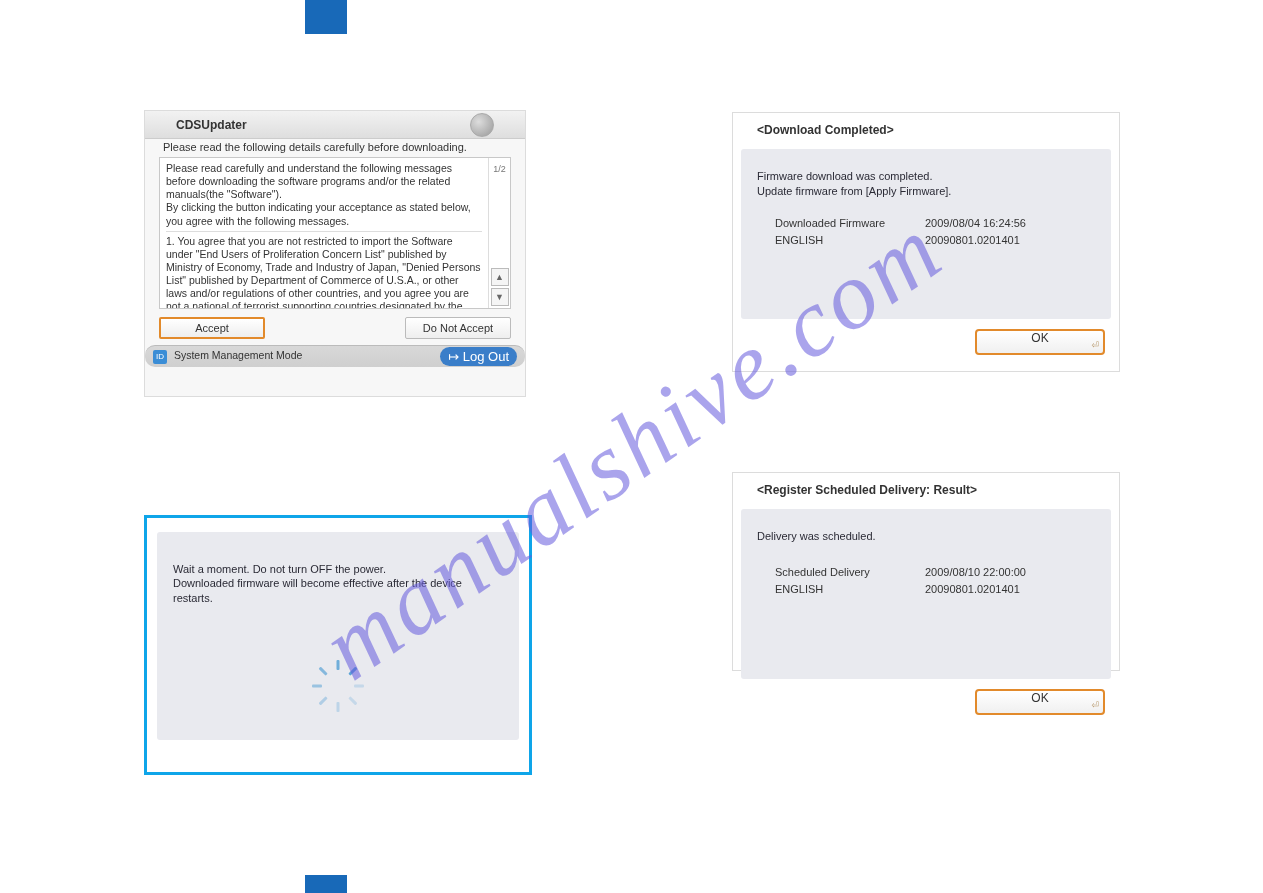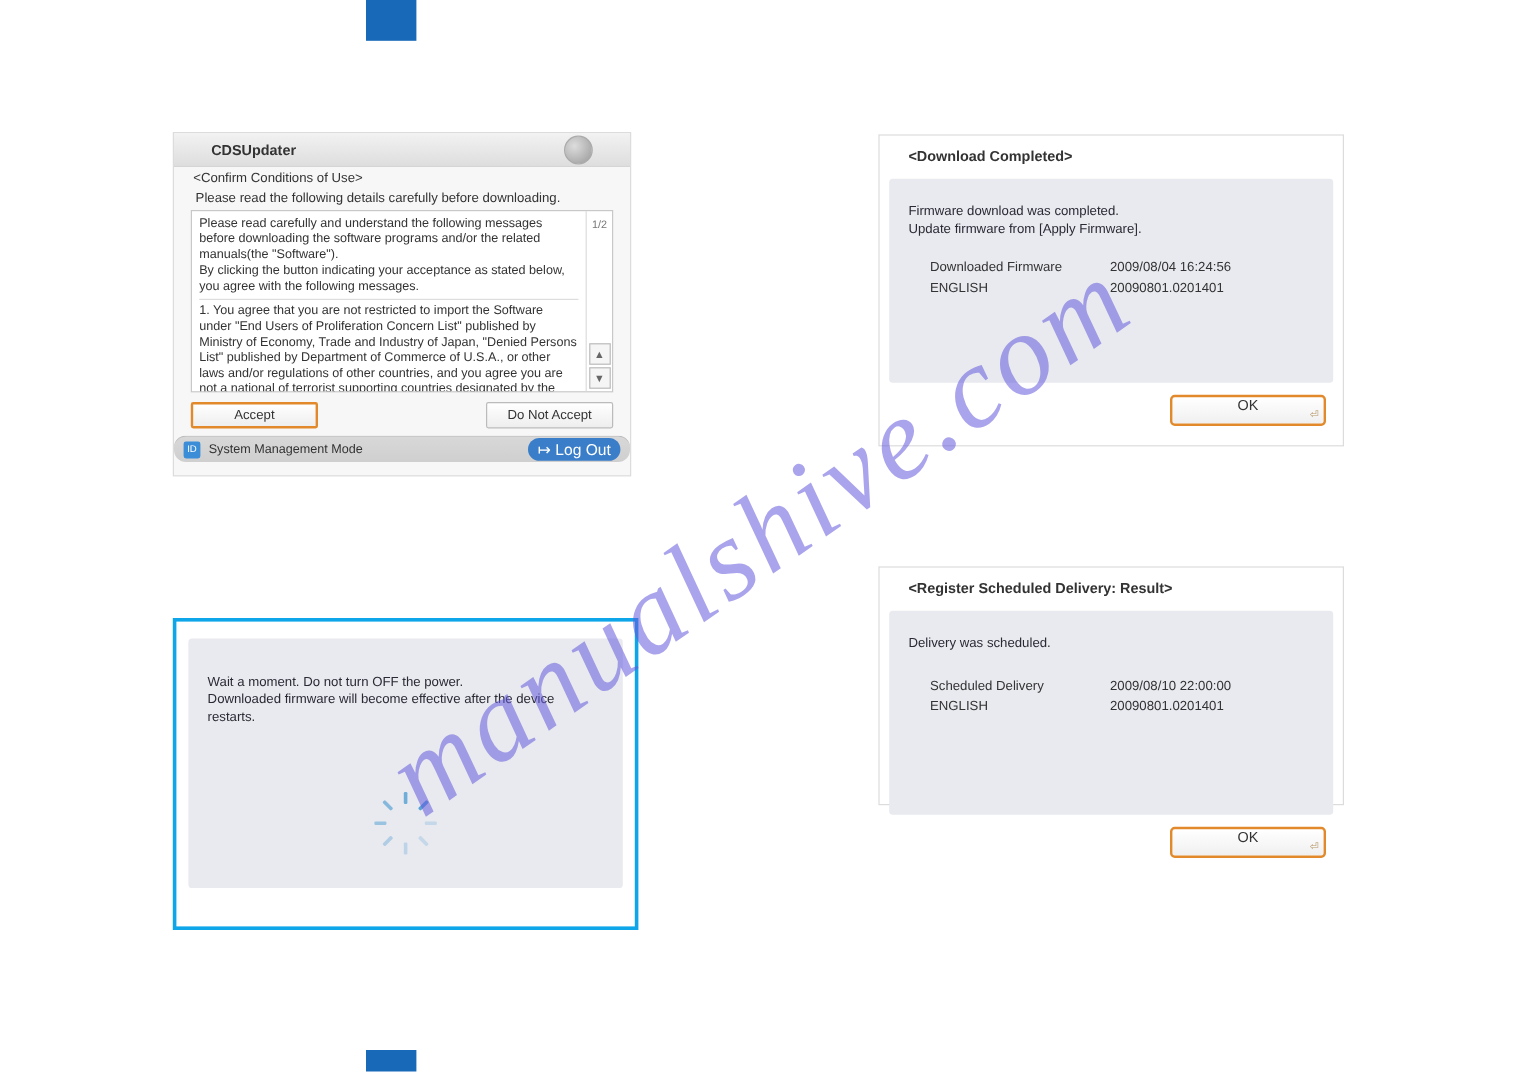--- a/index.html
+++ b/index.html
@@ -139,21 +139,20 @@
 <div class="watermark">manualshive.com</div>
 
 <div class="blue-tab tab-top"></div>
 <div class="blue-tab tab-bottom"></div>
 
 <div class="panel1">
   <div class="p1-title">
     <span>CDSUpdater</span>
     <span class="globe"></span>
   </div>
-  <div class="p1-sub">&lt;Confirm Conditions of Use&gt;</div>
   <div class="p1-instr">Please read the following details carefully before downloading.</div>
   <div class="p1-body">
     <div class="p1-text">
       <div style="white-space:pre-line;">Please read carefully and understand the following messages before downloading the software programs and/or the related manuals(the "Software").
 By clicking the button indicating your acceptance as stated below, you agree with the following messages.</div>
       <hr>
       <div>1. You agree that you are not restricted to import the Software under "End Users of Proliferation Concern List" published by Ministry of Economy, Trade and Industry of Japan, "Denied Persons List" published by Department of Commerce of U.S.A., or other laws and/or regulations of other countries, and you agree you are not a national of terrorist supporting countries designated by the U.S. government.</div>
 
     </div>
     <div class="p1-scroll">

